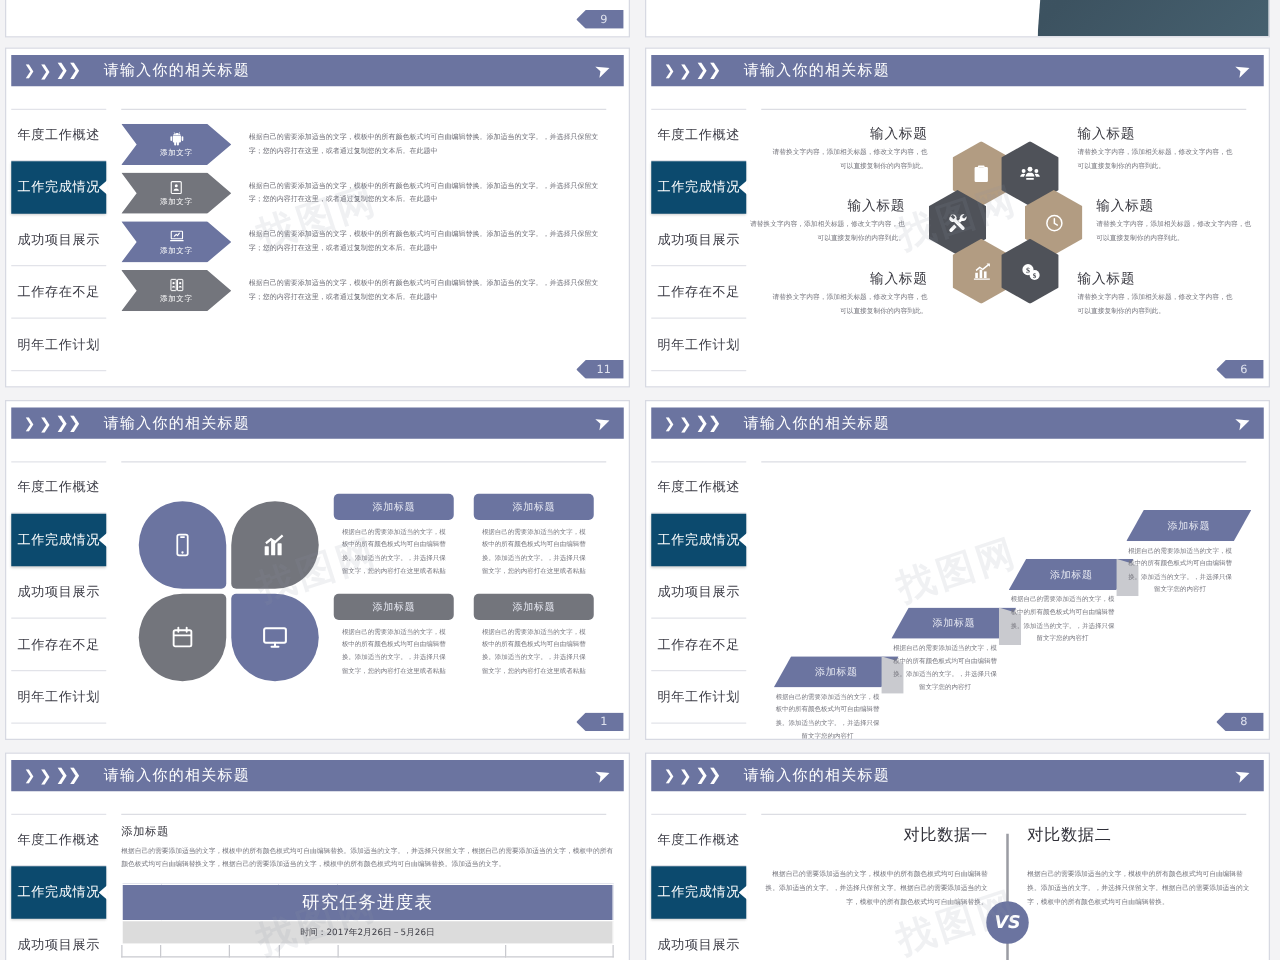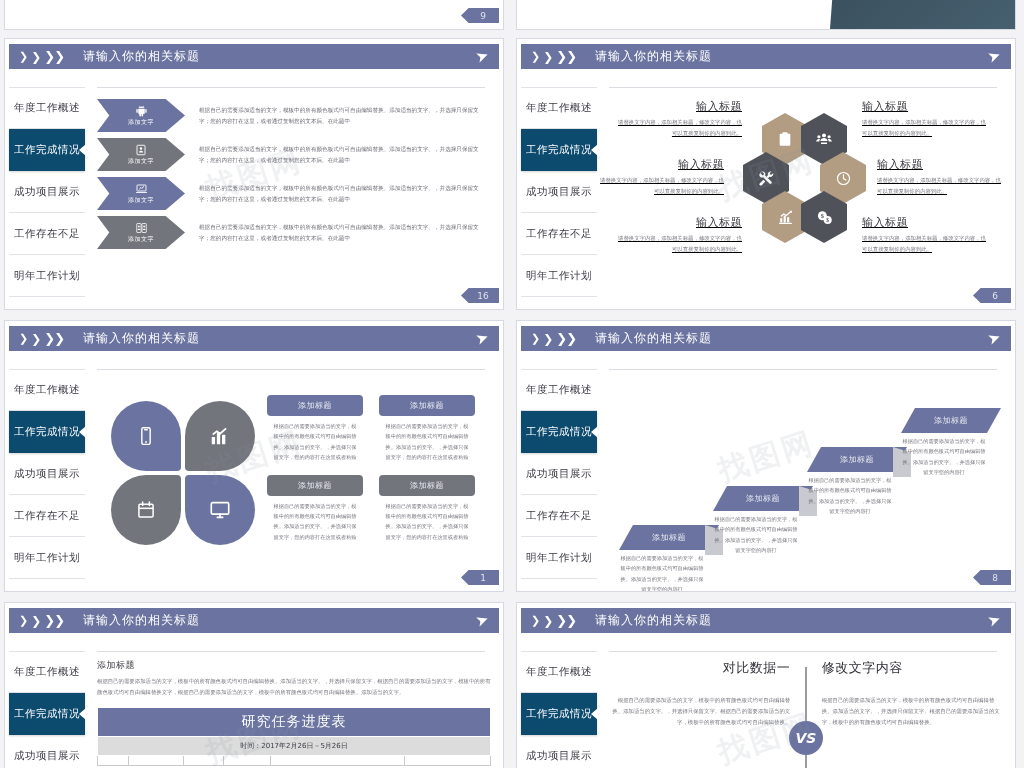--- a/index.html
+++ b/index.html
@@ -113,21 +113,21 @@
   
   .hex-wrap { position: relative; width: 100%; height: 100%; }
   .hex {
     position: absolute; width: 46px; height: 52px;
     clip-path: polygon(50% 0, 100% 25%, 100% 75%, 50% 100%, 0 75%, 0 25%);
     display: flex; align-items: center; justify-content: center; color: #fff;
   }
   .hex.tan { background: #b29c82; }
   .hex.dark { background: #4f5259; }
   .hex svg { display:block; }
-  .hx-block { position: absolute; width: 125px; text-decoration: underline; }
+  .hx-block { position: absolute; width: 125px; }
   .hx-block.r { text-align: left; }
   .hx-block.l { text-align: right; }
   .hx-title { font-size: 11px; color: #3a3a42; margin-bottom: 3px; letter-spacing: .5px; }
   .hx-body { font-size: 5.4px; color: #76767e; line-height: 1.95; }
 
   
   .petals { position: absolute; left: 14px; top: 28px; width: 144px; height: 144px; }
   .petal { position: absolute; width: 70px; height: 70px; display:flex; align-items:center; justify-content:center; color:#fff; }
   .p-tl { left: 0; top: 0; background:#6b74a0; border-radius: 50% 50% 4px 50%; }
   .p-tr { right: 0; top: 0; background:#73757c; border-radius: 50% 50% 50% 4px; }
@@ -289,21 +289,21 @@
                   <path d="M14.6 16c.4-1.7 1.5-2.5 2.7-2.5s2.3.8 2.7 2.5" fill="#fff" stroke="none"></path>
                 </svg>
             </span>
             <span class="chv-label">添加文字</span>
           </div>
           <div class="chv-text">根据自己的需要添加适当的文字，模板中的所有颜色板式均可自由编辑替换。添加适当的文字。，并选择只保留文字；您的内容打在这里，或者通过复制您的文本后。在此题中</div>
         </div>
       </div>
 
       <div class="wm"><span class="wmlogo">找图网</span></div>
-      <div class="pagenum">16</div>
+      <div class="pagenum">11</div>
     </div>
   </div>
 
   <div class="slide" style="left:516px; top:38px; width:500px; height:272px;">
     <div class="slide-inner">
 
       <div class="titlebar">
         <span class="chevs">
           <span class="chev c1">❯</span>
           <span class="chev c2">❯</span>
@@ -598,21 +598,21 @@
       </div>
 
       <div class="content" style="top:56px;">
         <div class="vs-wrap">
           <div class="vs-line"></div>
           <div class="vs-col left">
             <div class="vs-h">对比数据一</div>
             <div class="vs-b">根据自己的需要添加适当的文字，模板中的所有颜色板式均可自由编辑替换。添加适当的文字。，并选择只保留文字。根据自己的需要添加适当的文字，模板中的所有颜色板式均可自由编辑替换。</div>
           </div>
           <div class="vs-col right">
-            <div class="vs-h">修改文字内容</div>
+            <div class="vs-h">对比数据二</div>
             <div class="vs-b">根据自己的需要添加适当的文字，模板中的所有颜色板式均可自由编辑替换。添加适当的文字。，并选择只保留文字。根据自己的需要添加适当的文字，模板中的所有颜色板式均可自由编辑替换。</div>
           </div>
           <div class="vs-circle">VS</div>
         </div>
       </div>
 
       <div class="wm"><span class="wmlogo">找图网</span></div>
 
     </div>
   </div>

